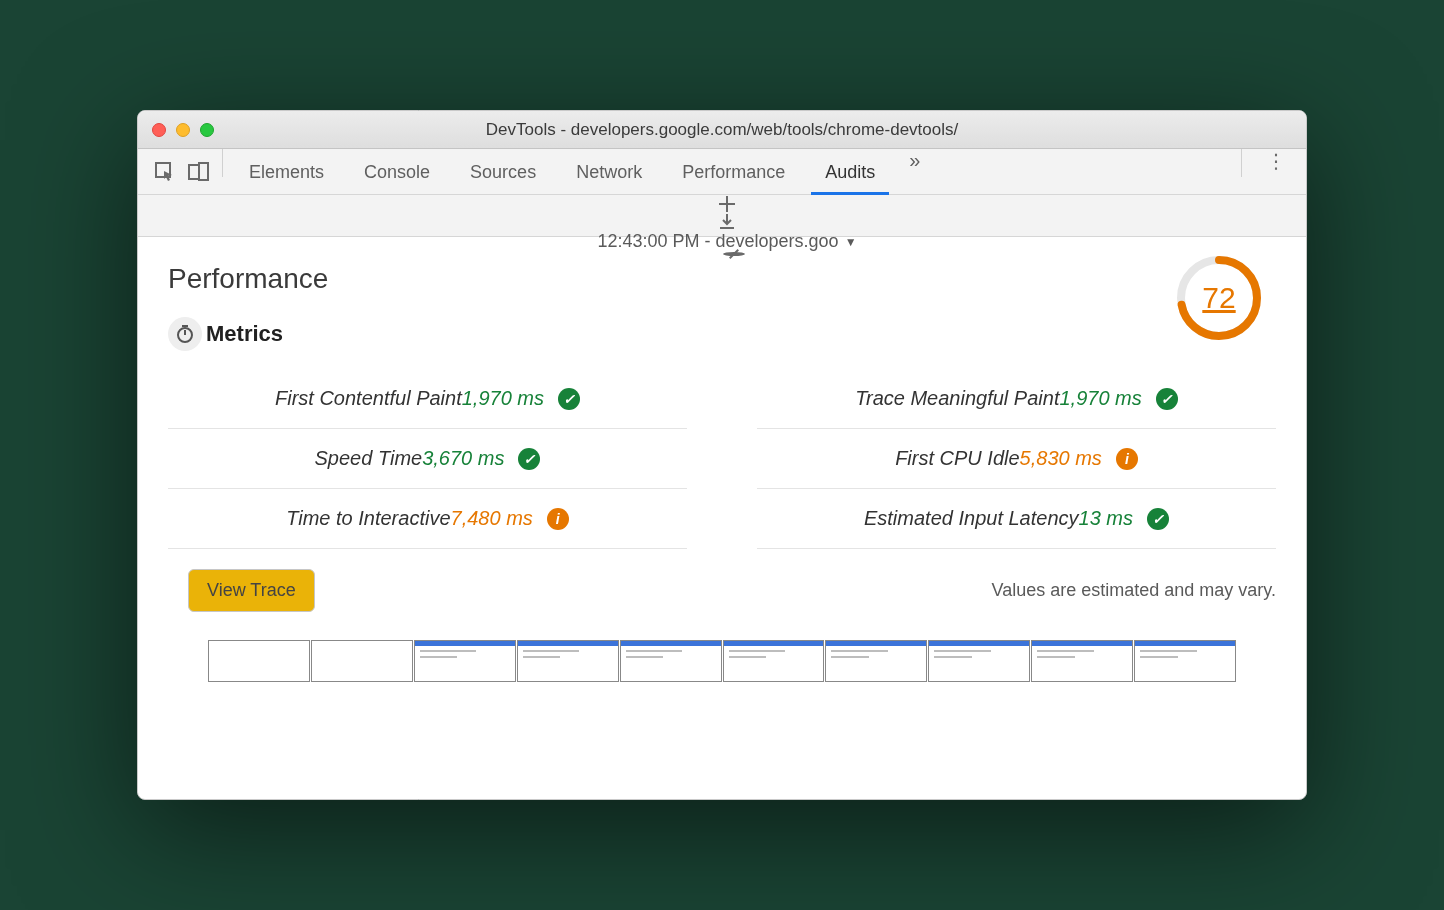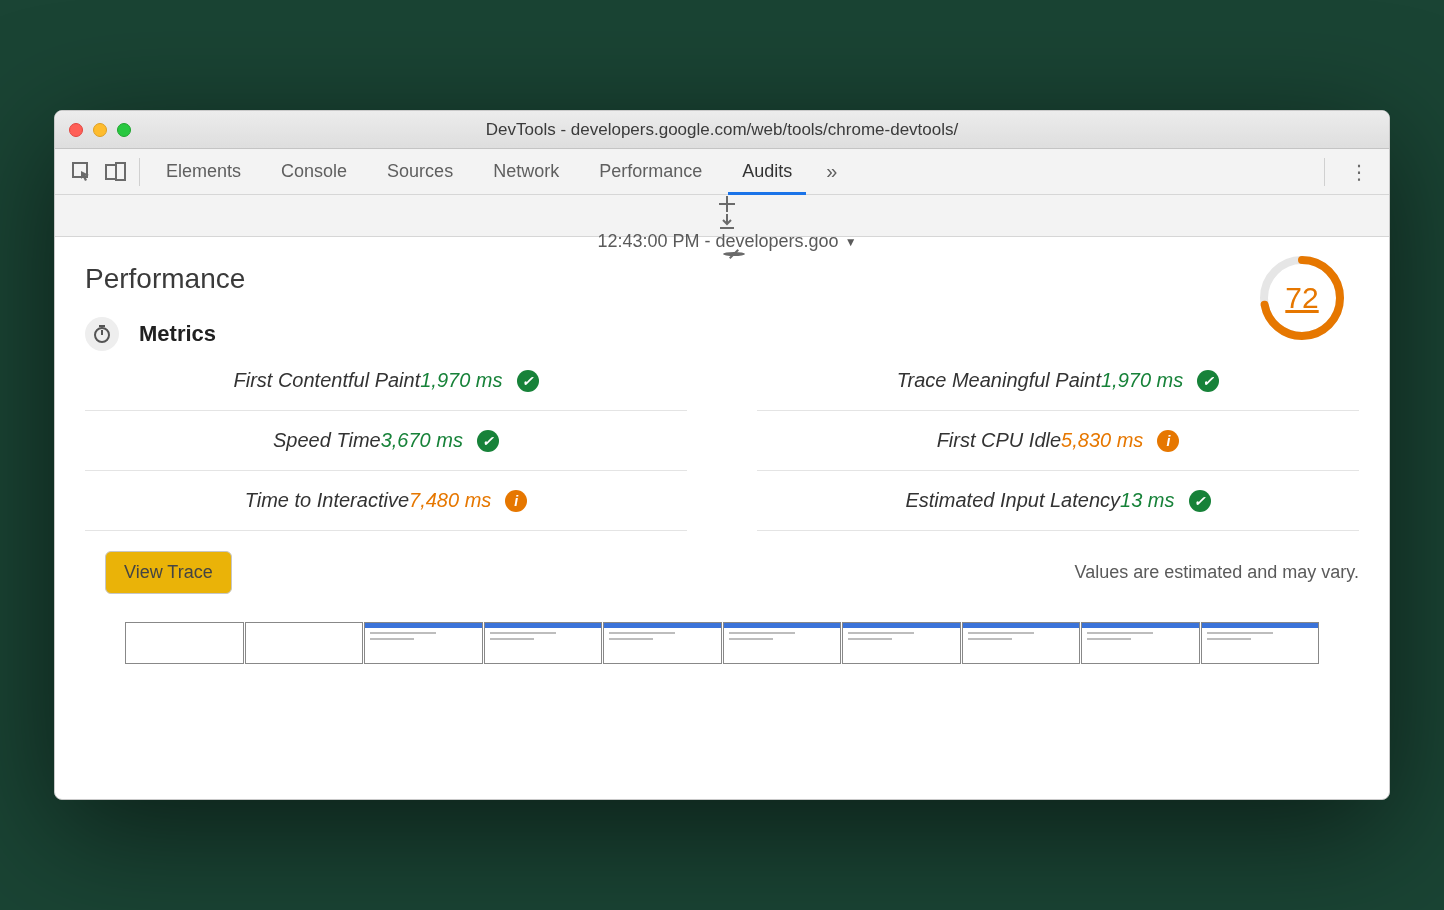--- a/index.html
+++ b/index.html
@@ -9,21 +9,21 @@
     width: 1444px;
     height: 910px;
     display: flex;
     align-items: center;
     justify-content: center;
   }
   .shadow-wrap {
     filter: drop-shadow(0 30px 60px rgba(0,0,0,0.55));
   }
   .window {
-    width: 1336px;
+    width: 1170px;
     height: 690px;
     background: #fff;
     border-radius: 8px;
     overflow: hidden;
     border: 1px solid #c9c9c9;
   }
   .titlebar {
     height: 38px;
     background: linear-gradient(#ececec, #dedede);
     border-bottom: 1px solid #c4c4c4;
@@ -45,21 +45,20 @@
     left: 50%;
     transform: translateX(-50%);
     font-size: 17px;
     color: #3b3b3b;
   }
   .devtabs {
     height: 46px;
     background: #f3f3f3;
     border-bottom: 1px solid #d6d6d6;
     display: flex;
-    align-items: center;
     padding-left: 10px;
     color: #5f5f5f;
     font-size: 18px;
   }
   .devtabs .icbtn {
     display:flex;align-items:center;justify-content:center;
     width: 34px; height:46px;
   }
   .devtabs .sep {
     width:1px; height:28px; background:#d0d0d0; margin: 0 6px;
@@ -135,21 +134,22 @@
     color:#E67700;
     text-decoration:underline;
   }
   h1.section {
     font-size: 28px;
     font-weight: 400;
     color:#3a3a3a;
     margin-bottom: 22px;
   }
   .metrics-head {
-    display:flex;align-items:center;gap:20px;
+    display:flex;align-items:center;gap:4px;
+    margin-bottom: 18px;
   }
   .metrics-head .micon{
     width:34px;height:34px;border-radius:50%;
     background:#eee;
     display:flex;align-items:center;justify-content:center;
     color:#555;
   }
   .metrics-head .mtitle{
     font-size:22px;font-weight:700;color:#212121;
   }

